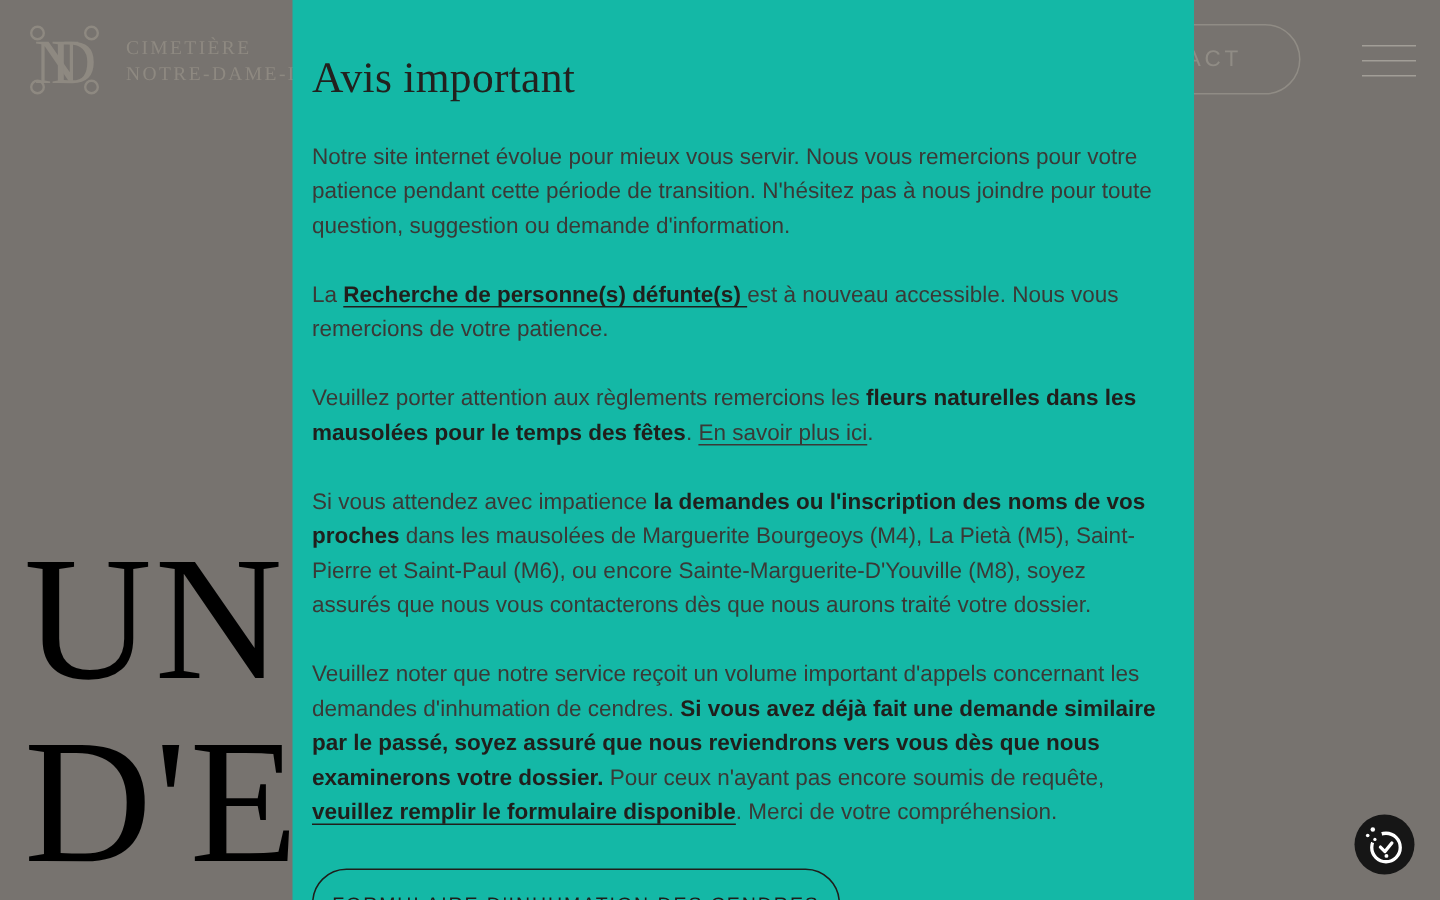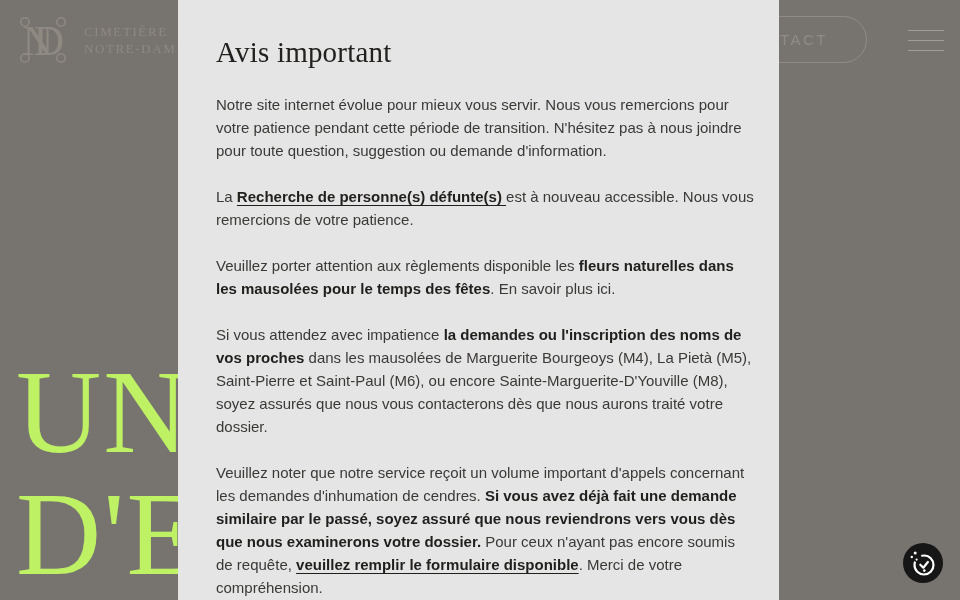--- a/index.html
+++ b/index.html
@@ -16,32 +16,32 @@
   .contact-btn { position:absolute; left:700px; top:16px; width:167px; height:47px;
     border:1px solid #908C85; border-radius:24px; background:transparent;
     color:#908C85; font-family:"Liberation Sans", sans-serif; font-size:15px; letter-spacing:2.5px;
     display:flex; align-items:center; justify-content:center; cursor:pointer; }
   .menu-btn { position:absolute; left:906px; top:24px; width:40px; height:32px;
     background:transparent; border:none; cursor:pointer; padding:4px 2px; }
   .menu-btn .bar { display:block; width:36px; height:1px; background:#A29E97; margin:0 0 9px 0; }
   .menu-btn .bar:last-child { margin-bottom:0; }
 
   .hero { position:absolute; left:16px; top:352px; z-index:1;
-    font-family:"Liberation Serif", serif; color:#bef264; font-size:118px; line-height:122px;
+    font-family:"Liberation Serif", serif; color:#000000; font-size:118px; line-height:122px;
     letter-spacing:2px; white-space:nowrap; }
 
   
   .backdrop { position:absolute; inset:0; z-index:2; }
-  .modal { position:absolute; left:178px; top:0; width:601px; height:600px; z-index:3;
-    background:#e5e5e5; padding:36px 25px 0 38px; overflow:hidden; }
+  .modal { position:absolute; left:195px; top:0; width:601px; height:600px; z-index:3;
+    background:#14b8a6; padding:36px 25px 0 13px; overflow:hidden; }
   .modal h1 { font-family:"Liberation Serif", serif; font-weight:400; font-size:29px;
     color:#22211E; letter-spacing:0.2px; margin-bottom:24px; }
   .para { font-size:15px; line-height:23px; color:#3A3936; margin-bottom:23px; }
   .para .b { font-weight:700; color:#201F1C; }
-  .para .l { text-underline-offset:3px; cursor:pointer;text-align:center; }
+  .para .l { text-decoration:underline; text-underline-offset:3px; cursor:pointer;text-align:center; }
   .para .bl { font-weight:700; color:#201F1C; text-decoration:underline; text-underline-offset:3px; cursor:pointer;margin-top:47px; }
   .form-btn { display:block; margin-top:26px; width:352px; height:46px;
     border:1px solid #1F1E1B; border-radius:23px; background:transparent;
     color:#1F1E1B; font-family:"Liberation Sans", sans-serif; font-size:13px; letter-spacing:1.3px;
     text-align:center; cursor:pointer; }
 
   
   .cookie-btn { position:absolute; left:903px; top:543px; width:40px; height:40px;
     border-radius:50%; background:#161616; border:none; cursor:pointer; z-index:4; padding:0; }
 </style>
@@ -82,21 +82,21 @@
     <div>D'E</div>
   </div>
 
   <div class="backdrop"></div>
 
   <div class="modal">
     <h1>Avis important</h1>
     <div>
         <p class="para"><span>Notre site internet évolue pour mieux vous servir. Nous vous remercions pour votre patience pendant cette période de transition. N'hésitez pas à nous joindre pour toute question, suggestion ou demande d'information.</span></p>
         <p class="para"><span>La </span><span class="bl">Recherche de personne(s) défunte(s) </span><span>est à nouveau accessible. Nous vous remercions de votre patience.</span></p>
-        <p class="para"><span>Veuillez porter attention aux règlements disponible les </span><span class="b">fleurs naturelles dans les mausolées pour le temps des fêtes</span><span>. </span><span class="l">En savoir plus ici</span><span>.</span></p>
+        <p class="para"><span>Veuillez porter attention aux règlements remercions les </span><span class="b">fleurs naturelles dans les mausolées pour le temps des fêtes</span><span>. </span><span class="l">En savoir plus ici</span><span>.</span></p>
         <p class="para"><span>Si vous attendez avec impatience </span><span class="b">la demandes ou l'inscription des noms de vos proches</span><span> dans les mausolées de Marguerite Bourgeoys (M4), La Pietà (M5), Saint-Pierre et Saint-Paul (M6), ou encore Sainte-Marguerite-D'Youville (M8), soyez assurés que nous vous contacterons dès que nous aurons traité votre dossier.</span></p>
         <p class="para"><span>Veuillez noter que notre service reçoit un volume important d'appels concernant les demandes d'inhumation de cendres. </span><span class="b">Si vous avez déjà fait une demande similaire par le passé, soyez assuré que nous reviendrons vers vous dès que nous examinerons votre dossier.</span><span> Pour ceux n'ayant pas encore soumis de requête, </span><span class="bl">veuillez remplir le formulaire disponible</span><span>. Merci de votre compréhension.</span></p>
       </div>
     <button class="form-btn">FORMULAIRE D'INHUMATION DES CENDRES</button>
   </div>
 
   <button class="cookie-btn" aria-label="cookies">
     <svg width="40" height="40" viewBox="0 0 40 40" xmlns="http://www.w3.org/2000/svg">
       <circle cx="21" cy="22" r="9.5" fill="none" stroke="#FFFFFF" stroke-width="2.2"></circle>
       <circle cx="14" cy="14.5" r="4.6" fill="#161616"></circle>

